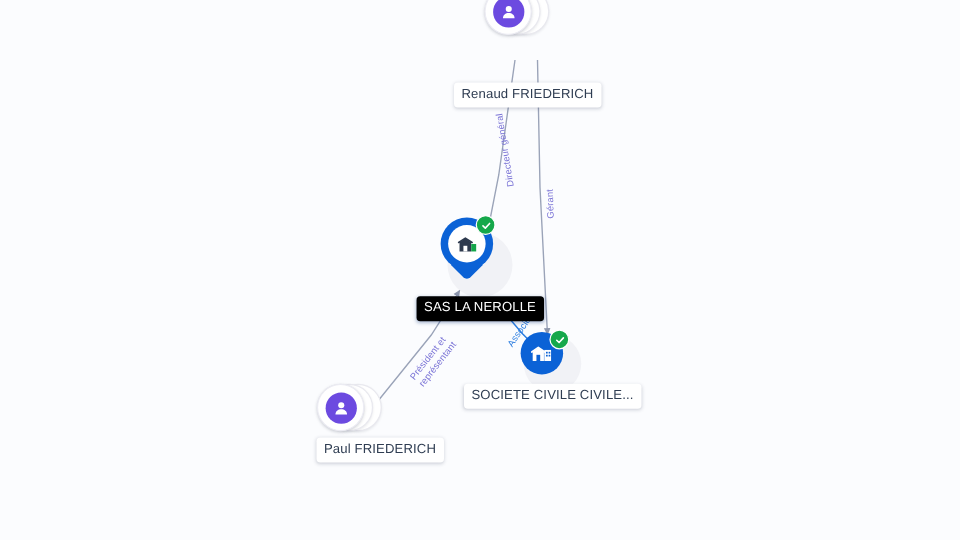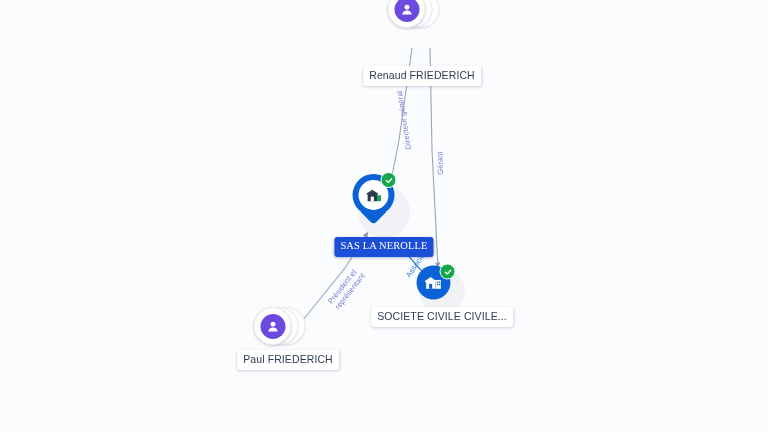--- a/index.html
+++ b/index.html
@@ -177,25 +177,24 @@
     font-size: 10.5px;
     line-height: 1;
     padding: 4px 6px 5px 6px;
     border-radius: 3px;
     background: #ffffff;
     color: #2f3d52;
     box-shadow: 0 1px 3px rgba(40,50,80,0.22);
     letter-spacing: 0.1px;
   }
   .node-label.selected {
-    background: #1d4ed8;
+    background: #000000;
     color: #ffffff;
     box-shadow: 0 1px 3px rgba(20,60,130,0.35);
     font-weight: 400;
-    font-family: Liberation Serif, serif;
   }
 
   
   .edge-label {
     position: absolute;
     white-space: nowrap;
     font-size: 7.5px;
     line-height: 1.25;
     color: #7b74d6;
     letter-spacing: 0.1px;
@@ -317,16 +316,16 @@
         <div class="avatar-circle">
           <div class="avatar-inner">
             <svg width="15" height="15" viewBox="0 0 24 24" aria-hidden="true">
               <circle cx="12" cy="8.4" r="3.9" fill="#ffffff"></circle>
               <path d="M4.6 20c0-4.1 3.3-6.6 7.4-6.6s7.4 2.5 7.4 6.6z" fill="#ffffff"></path>
             </svg>
           </div>
         </div>
       </div>
     </div>
-    <div class="node-label" style="left:0; top:15px;text-align:center;">Paul FRIEDERICH</div>
+    <div class="node-label" style="left:16px; top:15px;text-align:center;">Paul FRIEDERICH</div>
   </div>
 
 </div>
 
 </body></html>

